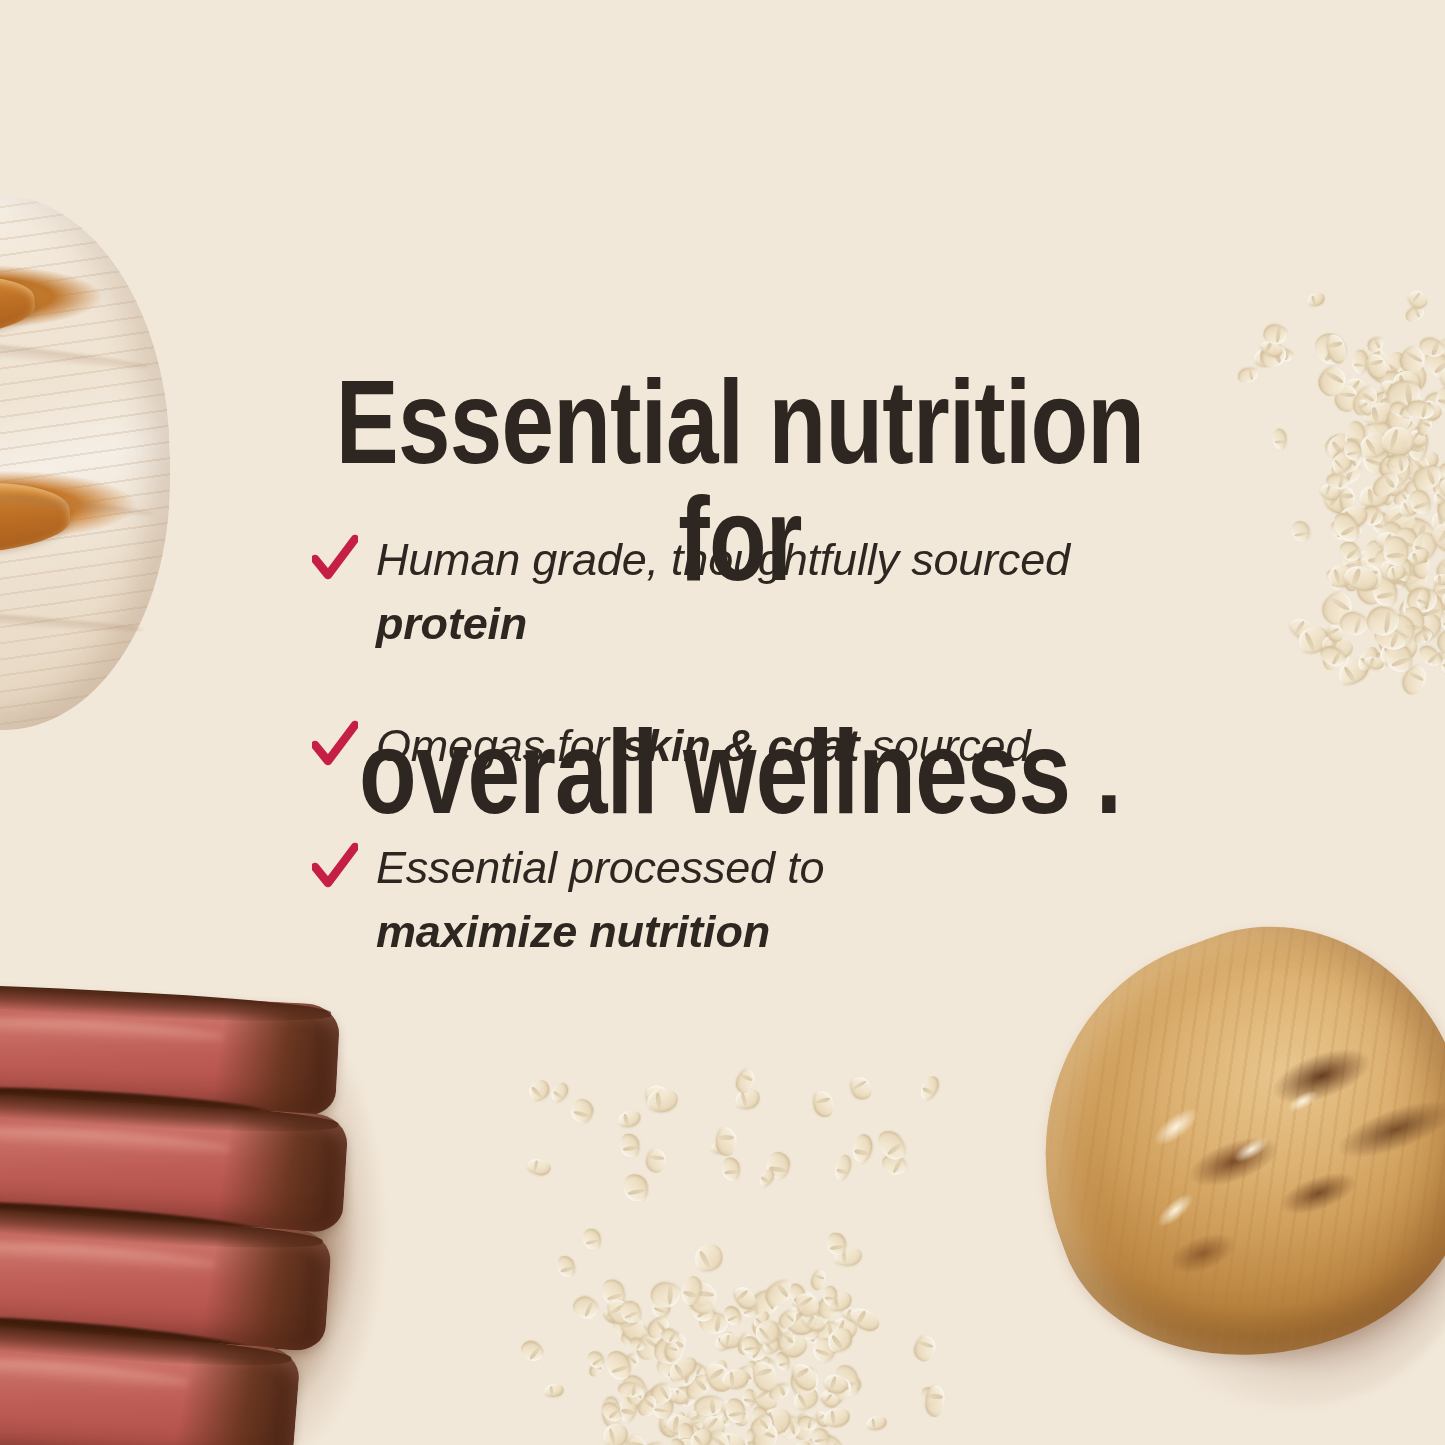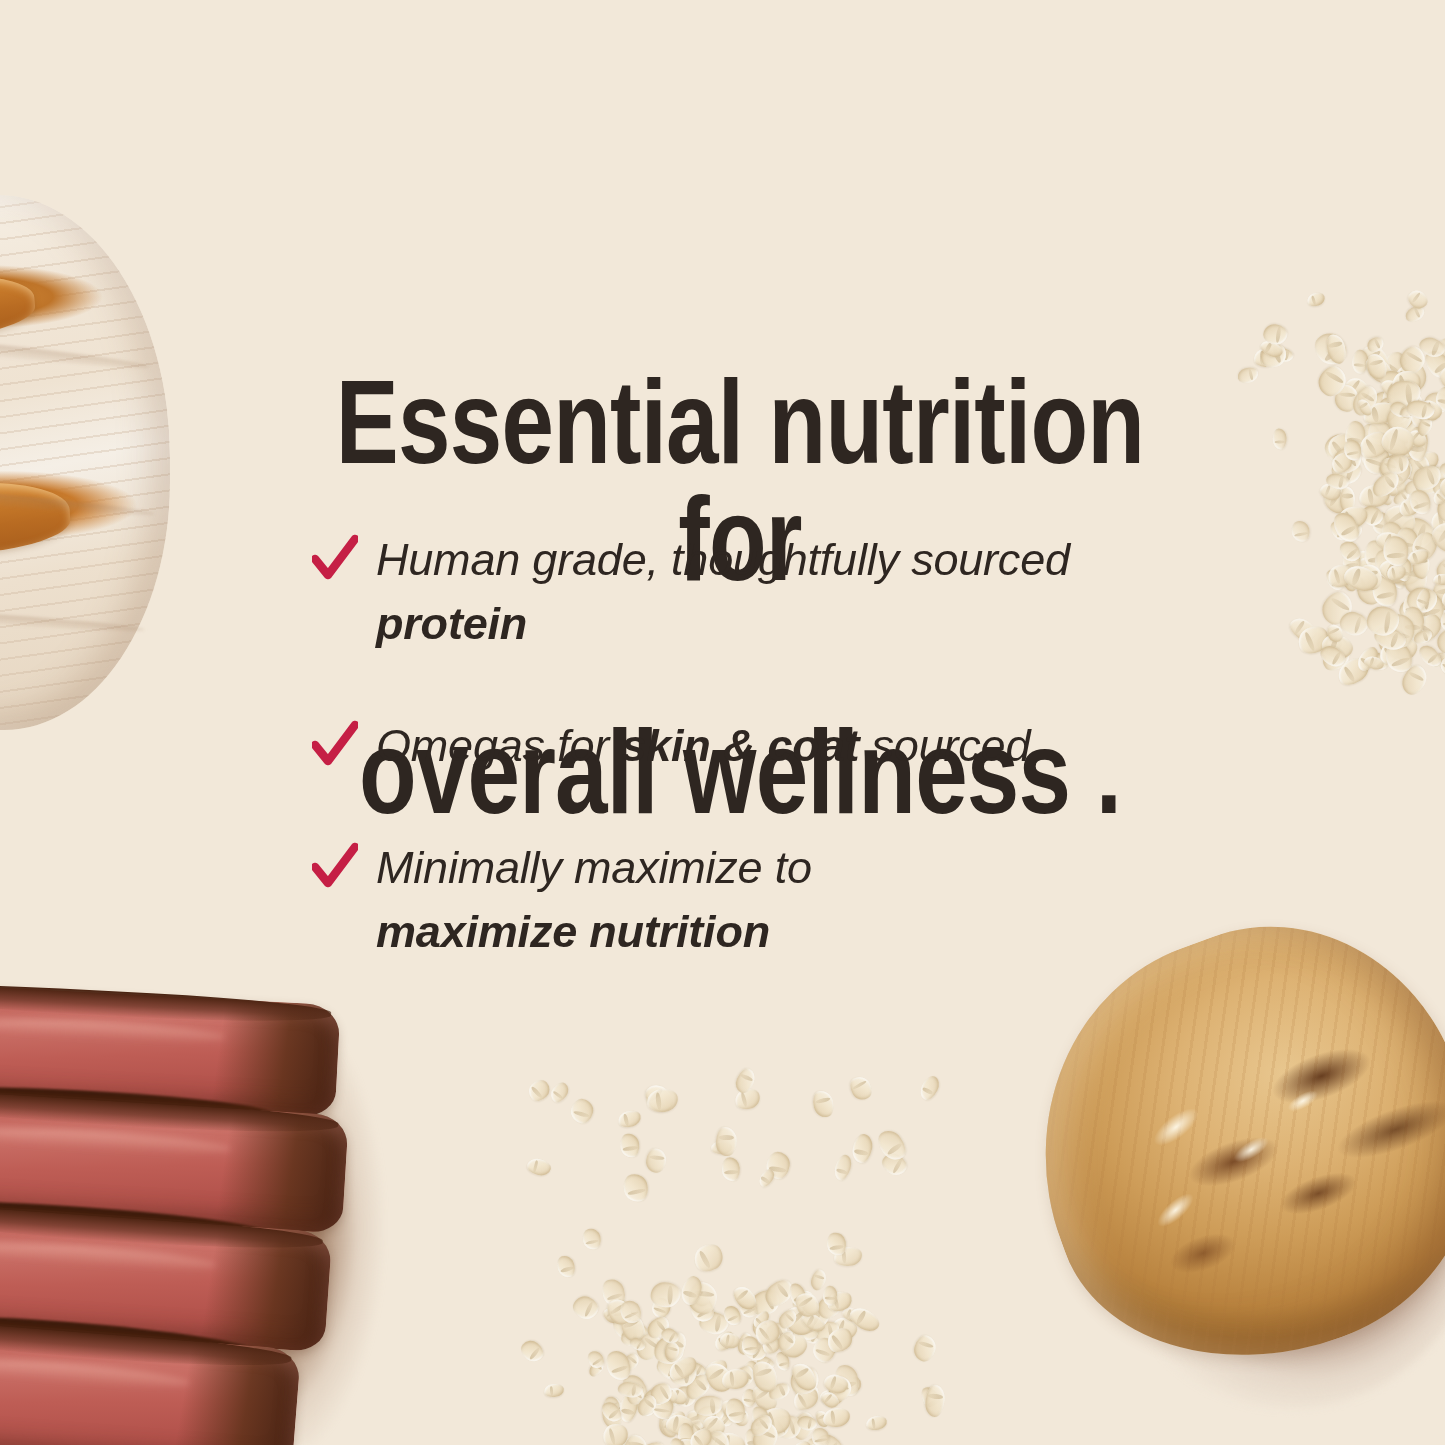--- a/index.html
+++ b/index.html
@@ -668,18 +668,18 @@
       </span>
       <span class="btext"><span>Omegas for </span><b>skin &amp; coat</b><span> sourced</span></span>
     </li>
 
     <li class="bullet b3">
       <span class="check">
         <svg viewBox="0 0 46 50" xmlns="http://www.w3.org/2000/svg">
           <path d="M3 25 L16 41 L43 5" fill="none" stroke="#C51F45" stroke-width="8.5" stroke-linecap="round" stroke-linejoin="round"></path>
         </svg>
       </span>
-      <span class="btext"><span>Minimally maximize to </span><b>maximize nutrition</b><span></span></span>
+      <span class="btext"><span>Essential processed to </span><b>maximize nutrition</b><span></span></span>
     </li>
 
   </ul>
 
 </div>
 
 </body></html>

